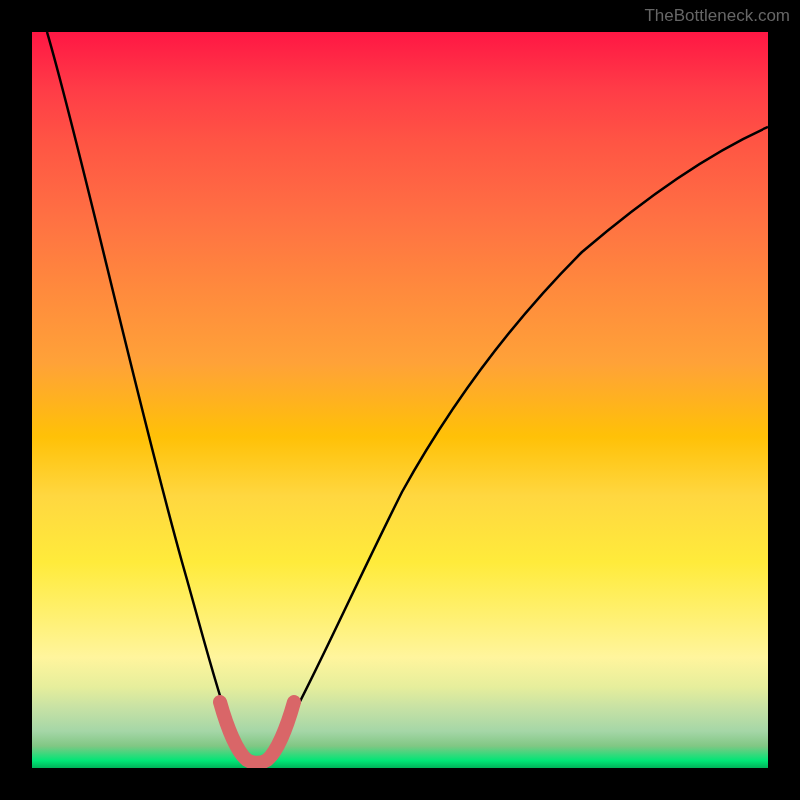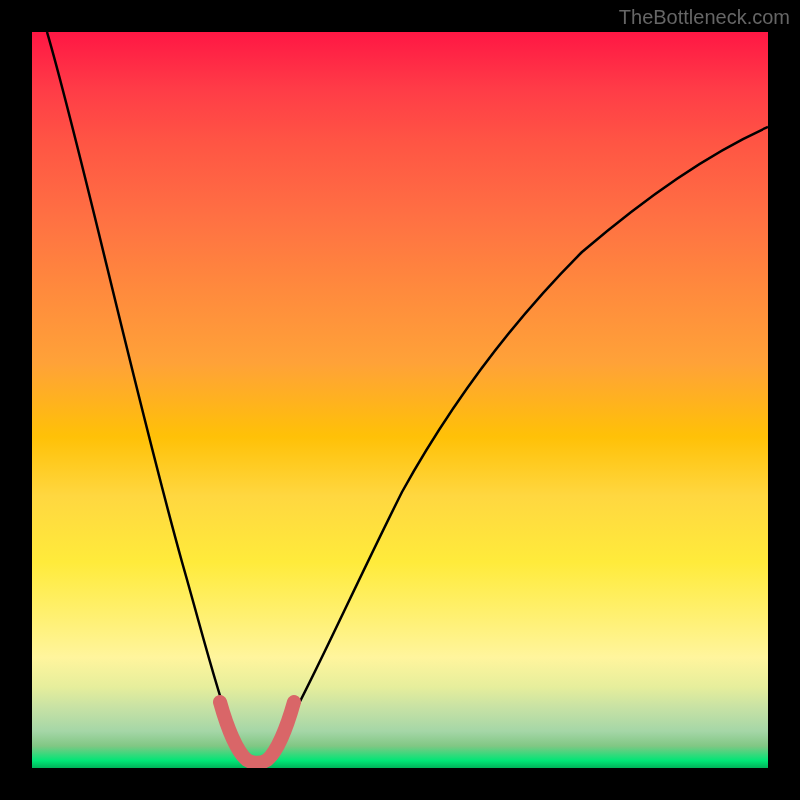--- a/index.html
+++ b/index.html
@@ -34,21 +34,21 @@
         #81c784 97%,
         #00e676 99%,
         #00b359 100%
       );
     }
     .watermark {
       position: absolute;
       top: 6px;
       right: 10px;
       color: #666;
-      font-size: 20px;
+      font-size: 17px;
       font-weight: 500;
       z-index: 10;
     }
     .curve-svg {
       position: absolute;
       left: 32px;
       top: 32px;
       width: 736px;
       height: 736px;
     }

